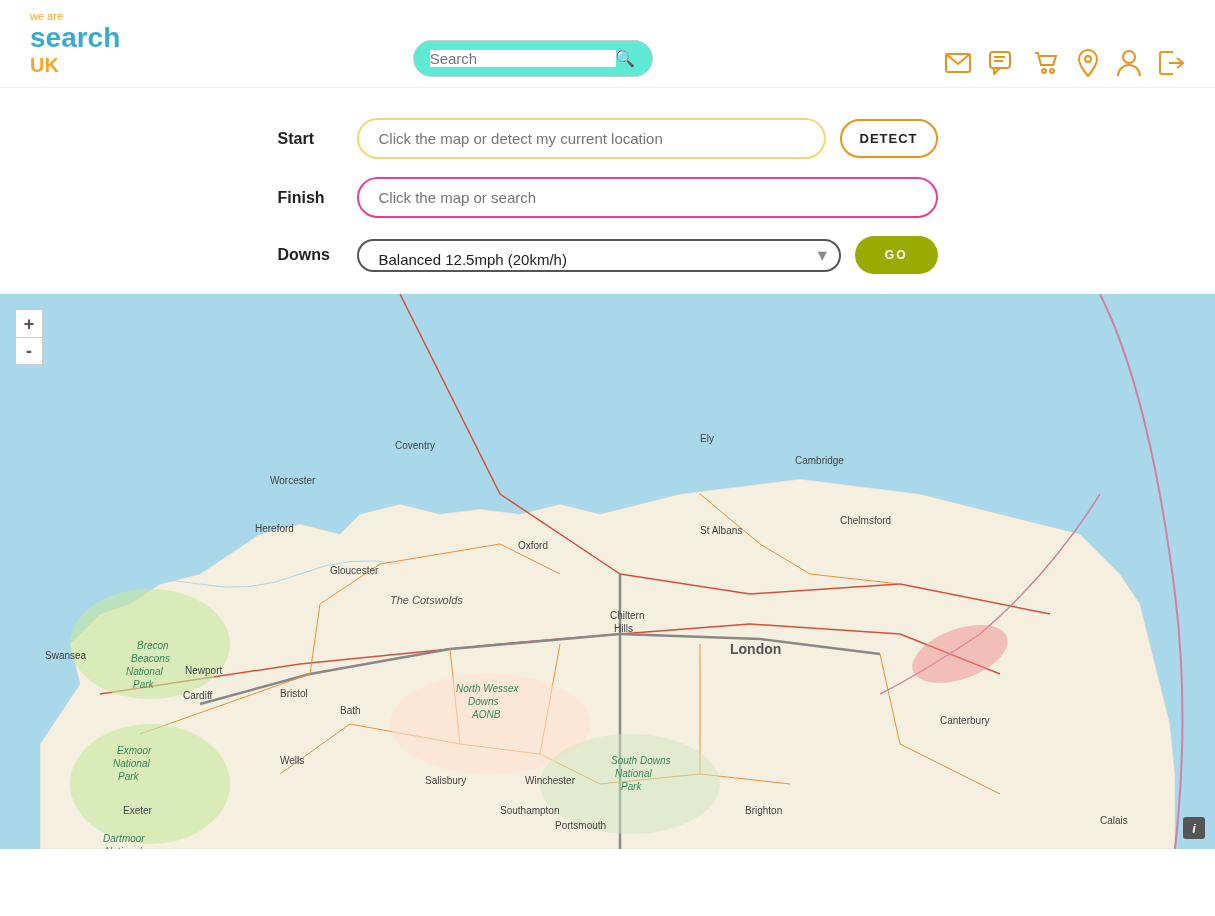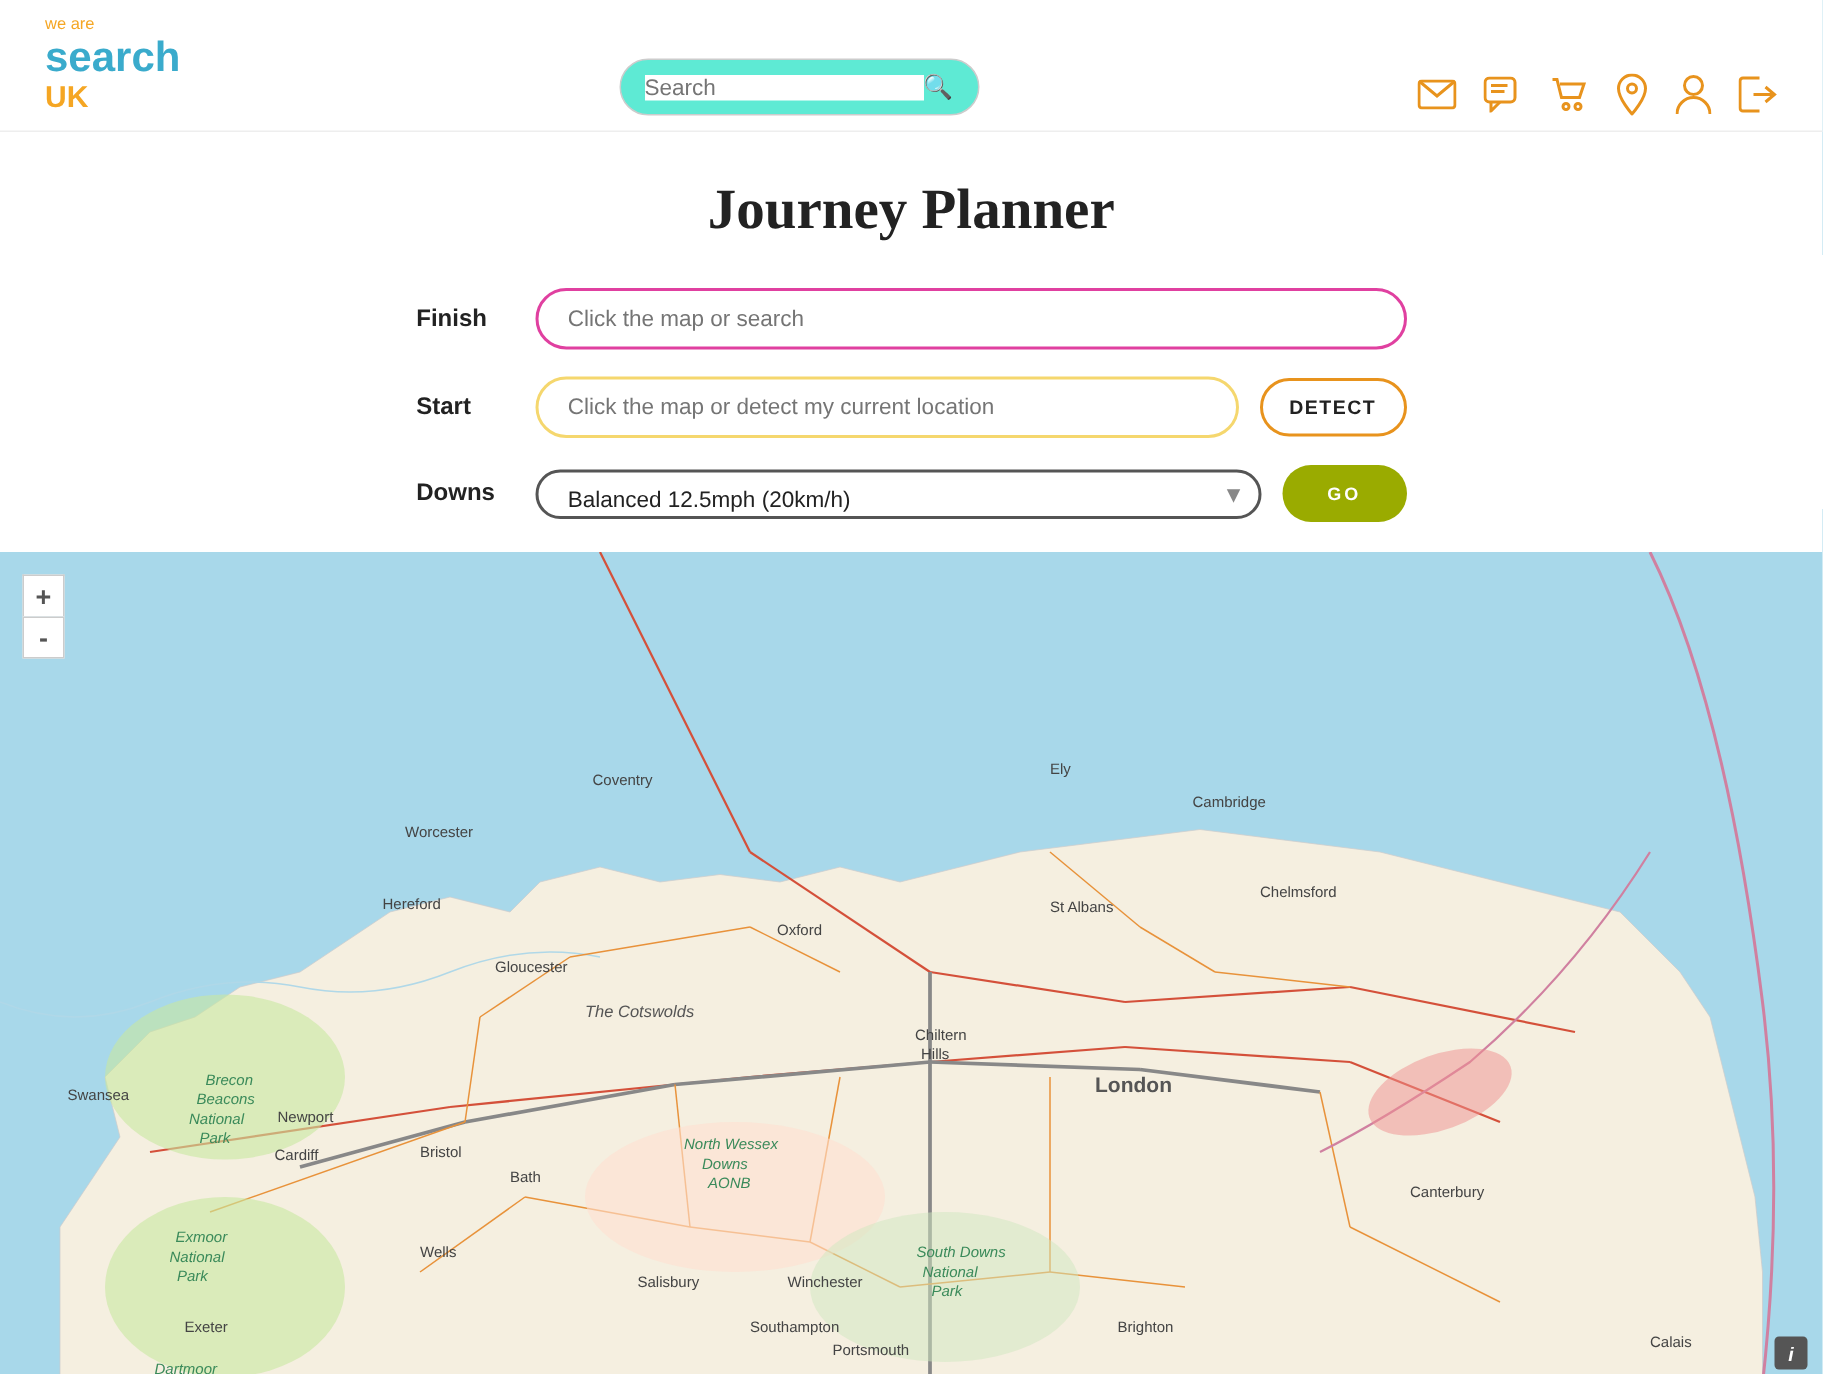--- a/index.html
+++ b/index.html
@@ -287,37 +287,36 @@
       <svg width="26" height="28" viewBox="0 0 26 28" fill="none">
         <path d="M18 9l6 5-6 5" stroke="#e8931d" stroke-width="2" fill="none"></path>
         <line x1="24" y1="14" x2="10" y2="14" stroke="#e8931d" stroke-width="2"></line>
         <path d="M14 3H3a2 2 0 00-2 2v18a2 2 0 002 2h11" stroke="#e8931d" stroke-width="2" fill="none"></path>
       </svg>
     </span>
   </div>
 </header>
 
 <div class="main-content">
-  <h1 class="page-title">Journey Planner</h1>
 
   <div class="planner-form">
-
-    <div class="form-row">
-      <label class="form-label">Finish</label>
-      <div class="form-input-wrap">
-        <input type="text" class="location-input finish-input" placeholder="Click the map or search" style="">
-      </div>
-    </div>
 
     <div class="form-row">
       <label class="form-label">Start</label>
       <div class="form-input-wrap">
         <input type="text" class="location-input" placeholder="Click the map or detect my current location" style="">
       </div>
       <button class="detect-btn">DETECT</button>
+    </div>
+
+    <div class="form-row">
+      <label class="form-label">Finish</label>
+      <div class="form-input-wrap">
+        <input type="text" class="location-input finish-input" placeholder="Click the map or search" style="">
+      </div>
     </div>
 
     <div class="form-row">
       <label class="form-label">Downs</label>
       <div class="speed-select-wrap">
         <select class="speed-select">
           <option>Balanced 12.5mph (20km/h)</option>
           <option>Slow 8mph (13km/h)</option>
           <option>Fast 15mph (24km/h)</option>
         </select>

